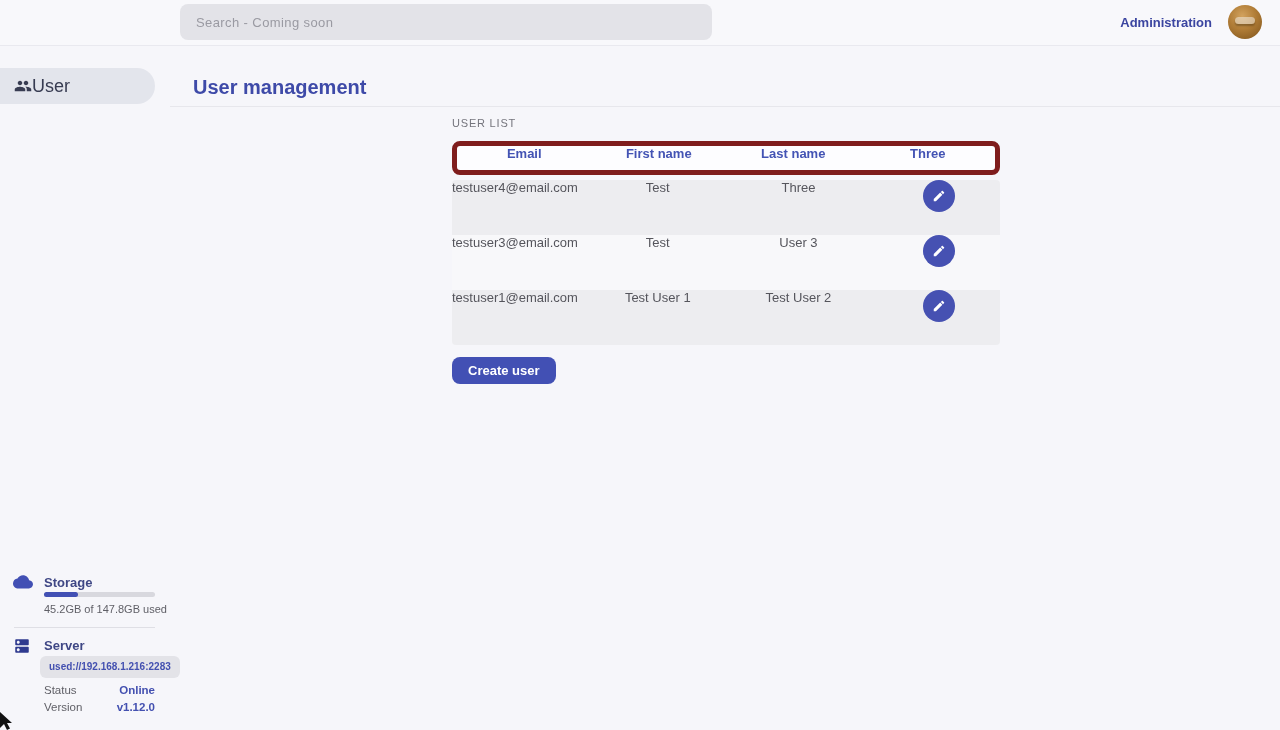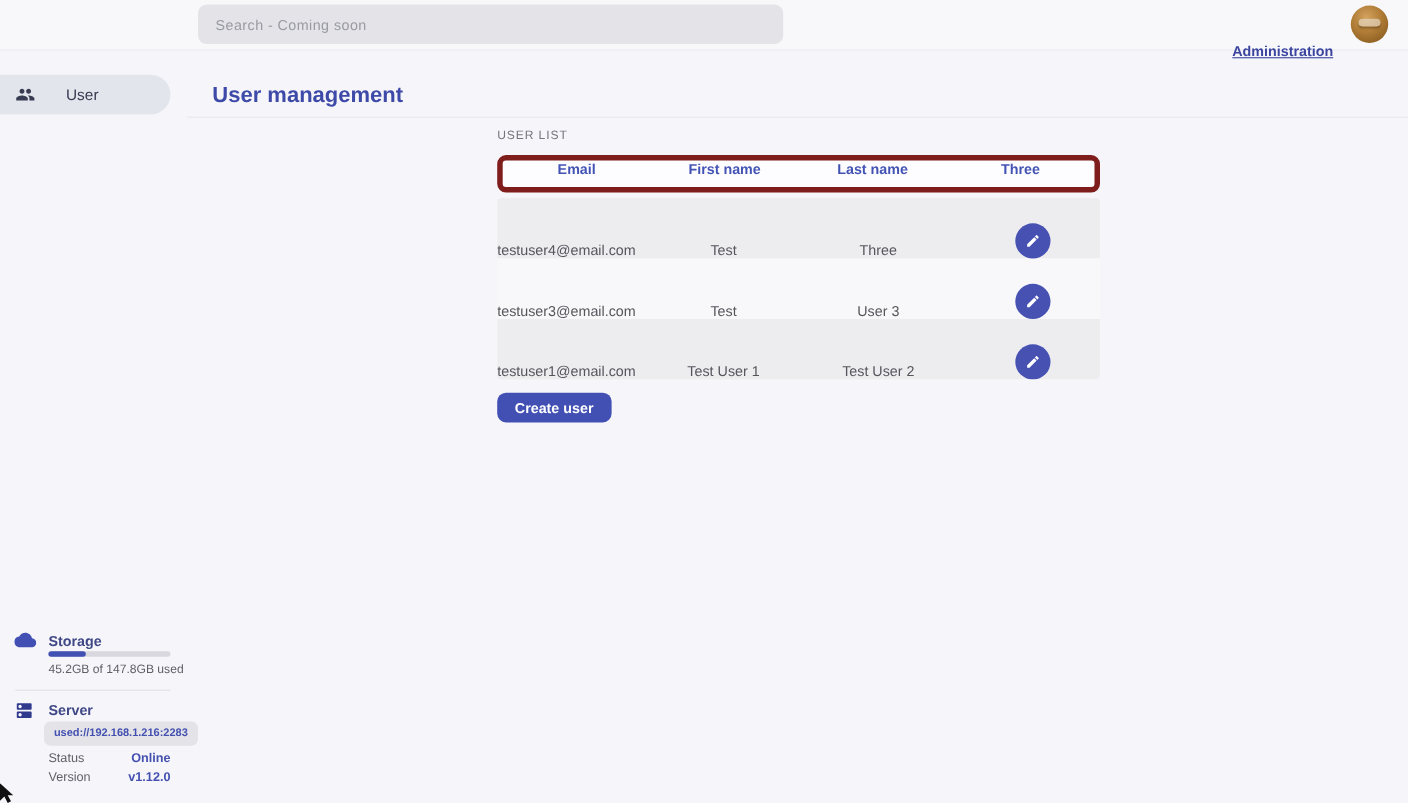--- a/index.html
+++ b/index.html
@@ -23,40 +23,40 @@
   .search-box {
     position:absolute; left:180px; top:4px; width:532px; height:36px;
     background:#e3e3e8; border:none; border-radius:8px;
     padding:0 16px; font-size:13px; color:#0c4a6e;
     font-family:"Liberation Sans", sans-serif; outline:none;
   }
   .search-box::placeholder { color:#9a9aa2; letter-spacing:0.4px; }
   .admin-link {
     position:absolute; right:68px; top:15px;
     font-size:13px; font-weight:700; color:#3b45a0;
-    text-decoration:underline; cursor:pointer;margin-top:24px;
+    cursor:pointer;
   }
   .avatar {
     position:absolute; right:18px; top:5px; width:34px; height:34px; border-radius:50%;
     background:radial-gradient(circle at 42% 32%, #d2a25e 0%, #b07c36 45%, #8f6124 80%, #7a5220 100%);
     overflow:hidden; cursor:pointer;
   }
   .avatar::after {
     content:""; position:absolute; left:7px; top:12px; width:20px; height:7px;
     border-radius:4px; background:rgba(240,235,225,0.55);
     box-shadow:0 2px 2px rgba(60,40,10,0.4);
   }
   
   .side-item {
     position:absolute; left:0; top:68px; width:155px; height:36px;
     background:#e3e5ec; border-radius:0 18px 18px 0;
     display:flex; align-items:center; cursor:pointer;
   }
   .side-item .icn { margin-left:14px; display:flex; }
-  .side-item .lbl { margin-left:28px; font-size:14px; color:#383c52; font-weight:500; }
+  .side-item .lbl { margin-left:0; font-size:18px; color:#383c52; font-weight:500; }
   
   .page-title {
     position:absolute; left:193px; top:76px;
     font-size:20px; font-weight:600; color:#3e4aa8;
   }
   .title-divider {
     position:absolute; left:170px; top:106px; width:1110px; height:1px; background:#e7e7ec;
   }
   .section-label {
     position:absolute; left:452px; top:117px;
@@ -67,21 +67,21 @@
     background:#fdfdff; border:5px solid #7f1d1d; border-radius:8px;
     display:flex; align-items:flex-start;
   }
   .table-head .col {
     width:137px; text-align:center;
     font-size:13px; font-weight:600; color:#4353b4;
   }
   .table-rows {
     position:absolute; left:452px; top:180px; width:548px; border-radius:4px; overflow:hidden;
   }
-  .trow { height:55px; display:flex; align-items:flex-end;gap:19px; }
+  .trow { height:55px; display:flex; align-items:flex-start;gap:19px; }
   .trow.odd  { background:#ededf0; }
   .trow.even { background:#f8f8fa; }
   .trow .cell { width:137px; text-align:center; font-size:13px; color:#55555c; }
   .edit-btn {
     width:32px; height:32px; border-radius:50%; border:none;
     background:#4651b2; margin:0 auto; display:flex; align-items:center; justify-content:center;
     cursor:pointer;
   }
   .create-btn {
     position:absolute; left:452px; top:357px; height:27px;

